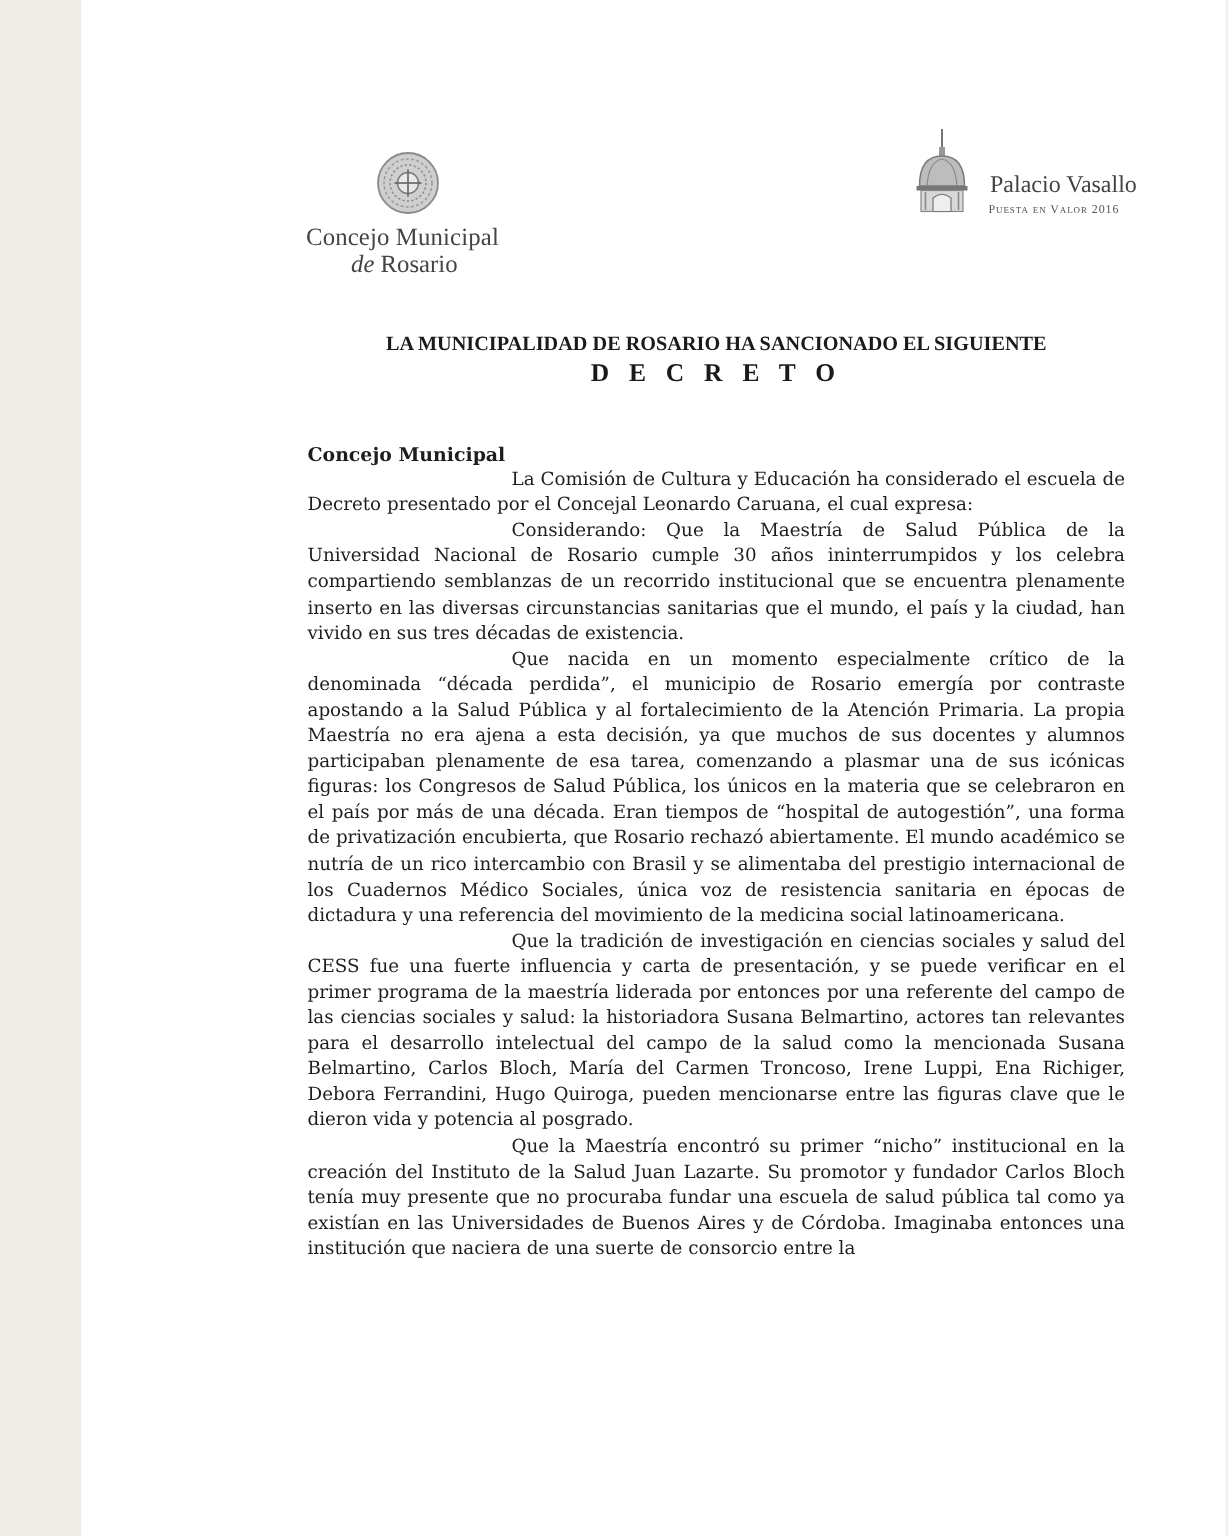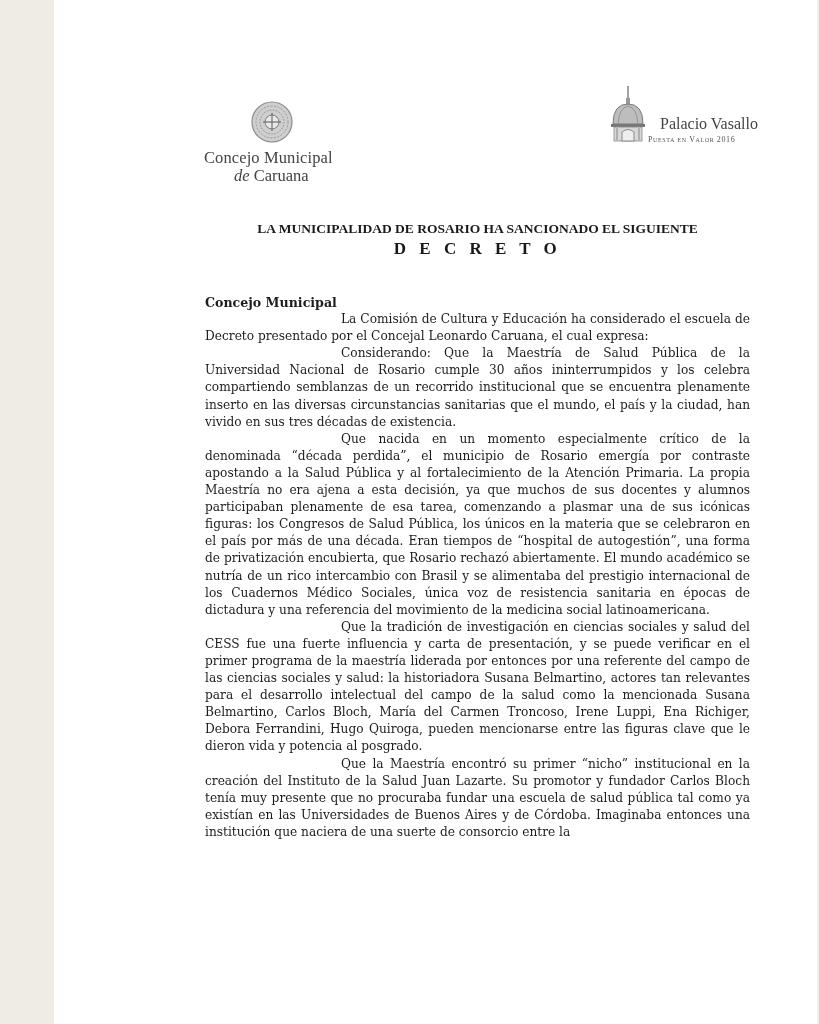--- a/index.html
+++ b/index.html
@@ -11,21 +11,21 @@
 
   .logo-left { position: absolute; left: 204px; top: 100px; width: 140px; text-align: center; }
   .logo-left .seal { display: block; margin: 0 0 0 46px; }
   .logo-left .name1 { position: absolute; left: 0; top: 48px; white-space: nowrap; font-family: "Liberation Serif", serif; font-size: 16.5px; color: #444; letter-spacing: 0.1px; }
   .logo-left .name2 { position: absolute; left: 30px; top: 66px; white-space: nowrap; font-family: "Liberation Serif", serif; font-size: 16.5px; color: #444; }
   .logo-left .name2 i { }
 
   .logo-right { position: absolute; left: 610px; top: 84px; width: 150px; height: 64px; }
   .logo-right .dome { position: absolute; left: 0; top: 0; }
   .logo-right .pv-title { position: absolute; left: 38px; top: 31px; font-family: "Liberation Serif", serif; font-size: 16px; color: #444; white-space: nowrap; margin-left: 12px; }
-  .logo-right .pv-sub { position: absolute; left: 38px; top: 51px; font-family: "Liberation Serif", serif; font-size: 8px; color: #555; letter-spacing: 0.6px; white-space: nowrap; font-variant: small-caps; }
+  .logo-right .pv-sub { position: absolute; left: 49px; top: 51px; font-family: "Liberation Serif", serif; font-size: 8px; color: #555; letter-spacing: 0.6px; white-space: nowrap; font-variant: small-caps; }
 
   .heading { position: absolute; left: 205px; top: 204px; width: 545px; text-align: center; font-family: "Liberation Serif", serif; font-weight: bold; font-size: 13.5px; margin-top: 17px; }
   .decree { position: absolute; left: 205px; top: 240px; width: 545px; text-align: center; font-family: "Liberation Serif", serif; font-weight: bold; font-size: 17px; line-height: 18px; letter-spacing: 0; }
   .decree .spaced { letter-spacing: 4.5px; }
 
   .body-text { position: absolute; left: 205px; top: 294px; width: 545px; font-family: "DejaVu Serif", serif; font-size: 12.2px; line-height: 17.1px; color: #1d1d1d; }
   .body-text .section { font-weight: bold; font-family: "DejaVu Serif", serif; font-size: 12.6px; }
   .body-text p { text-align: justify; text-indent: 136px; }
 </style>
 </head>
@@ -38,21 +38,21 @@
 <div class="logo-left">
   <svg class="seal" width="44" height="44" viewBox="0 0 44 44">
     <circle cx="22" cy="22" r="20" fill="#cfcfcf" stroke="#8a8a8a" stroke-width="1.2"></circle>
     <circle cx="22" cy="22" r="16" fill="none" stroke="#9a9a9a" stroke-width="1" stroke-dasharray="2 1.5"></circle>
     <circle cx="22" cy="22" r="12" fill="none" stroke="#8a8a8a" stroke-width="1" stroke-dasharray="1.5 1.5"></circle>
     <circle cx="22" cy="22" r="7" fill="#e8e8e8" stroke="#7a7a7a" stroke-width="1"></circle>
     <line x1="22" y1="13" x2="22" y2="31" stroke="#666" stroke-width="1.1"></line>
     <line x1="13" y1="22" x2="31" y2="22" stroke="#666" stroke-width="1.1"></line>
   </svg>
   <div class="name1">Concejo Municipal</div>
-  <div class="name2"><i>de</i><span> Caruana</span></div>
+  <div class="name2"><i>de</i><span> Rosario</span></div>
 </div>
 
 <div class="logo-right">
   <svg class="dome" width="36" height="62" viewBox="0 0 36 62">
     <line x1="18" y1="2" x2="18" y2="14" stroke="#666" stroke-width="1.2"></line>
     <path d="M16 14 L20 14 L20 20 L16 20 Z" fill="#999"></path>
     <path d="M3 40 Q3 20 18 20 Q33 20 33 40 Z" fill="#bdbdbd" stroke="#7a7a7a" stroke-width="1"></path>
     <path d="M8 40 Q9 24 18 22" fill="none" stroke="#8a8a8a" stroke-width="0.8"></path>
     <path d="M28 40 Q27 24 18 22" fill="none" stroke="#8a8a8a" stroke-width="0.8"></path>
     <rect x="1" y="40" width="34" height="3" fill="#777"></rect>

